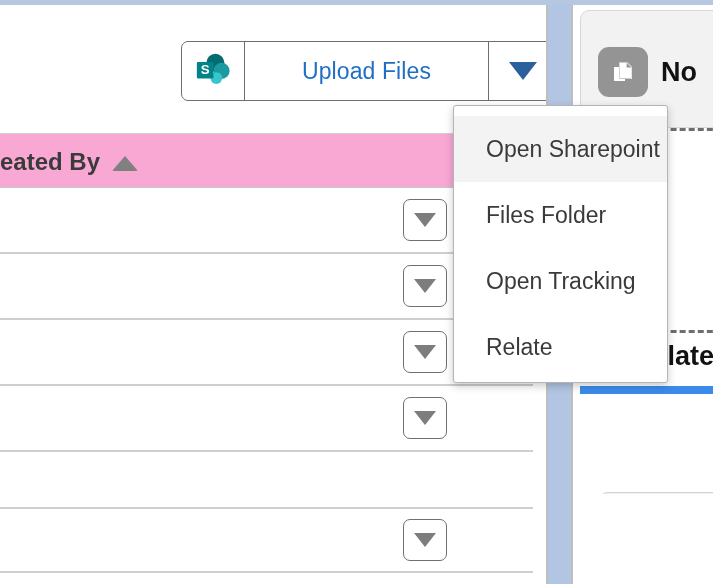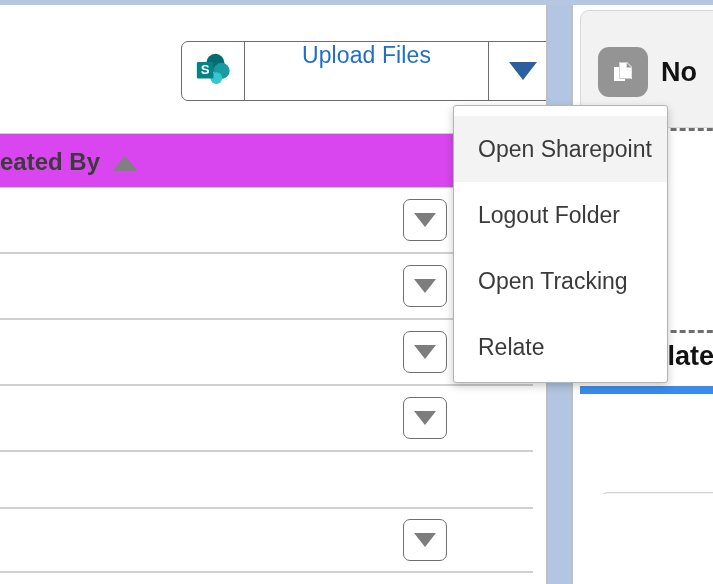--- a/index.html
+++ b/index.html
@@ -53,21 +53,21 @@
   .upload-icon-cell {
     width: 62px;
     display: flex;
     align-items: center;
     justify-content: center;
     border-right: 1.5px solid #6d6d6d;
   }
   .upload-label-cell {
     width: 243px;
     display: flex;
-    align-items: flex-start;
+    align-items: center;
     justify-content: center;
     border-right: 1.5px solid #6d6d6d;
   }
   .upload-label-cell span {
     color: #1f6fc4;
     font-size: 23px;
     letter-spacing: 0.1px;
   }
   .upload-caret-cell {
     width: 67px;
@@ -82,21 +82,21 @@
     border-top: 18px solid #2c5f9e;
   }
 
   
   .table-head {
     position: absolute;
     left: 0;
     top: 128px;
     width: 533px;
     height: 55px;
-    background: #d946ef;
+    background: #f9a8d4;
     border-top: 1px solid #cfcfcf;
     border-bottom: 1px solid #c8c8c8;
     box-sizing: border-box;
   }
   .th-created-by {
     position: absolute;
     left: 0;
     top: 14px;
     display: flex;
     align-items: center;
@@ -276,21 +276,21 @@
     border-radius: 3px;
     box-shadow: 0 3px 9px rgba(0,0,0,0.22);
     box-sizing: border-box;
     overflow: hidden;
     z-index: 50;
   }
   .menu-item {
     height: 66px;
     display: flex;
     align-items: center;
-    padding-left: 24px;
+    padding-left: 32px;
     font-size: 23px;
     color: #3a3a3a;
     box-sizing: border-box;
     white-space: nowrap;
   }
   .menu-item.first { margin-top: 10px; }
   .menu-item.highlighted { background: #f3f3f3; }
 </style>
 </head>
 <body>
@@ -397,21 +397,21 @@
     </span>
   </div>
 
 </div>
 
 <div class="dropdown-menu">
   <div class="menu-item first highlighted">
     <span>Open Sharepoint</span>
   </div>
   <div class="menu-item">
-    <span>Logout Folder</span>
+    <span>Files Folder</span>
   </div>
   <div class="menu-item">
     <span>Open Tracking</span>
   </div>
   <div class="menu-item">
     <span>Relate</span>
   </div>
 </div>
 
 </body></html>

